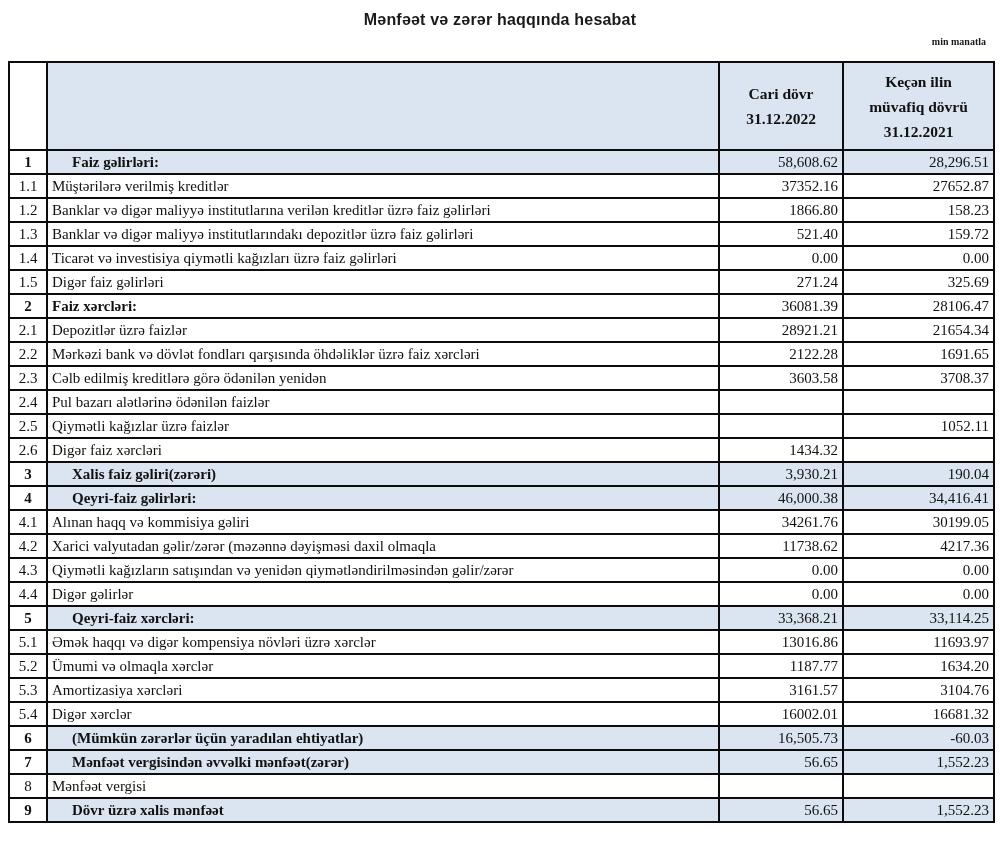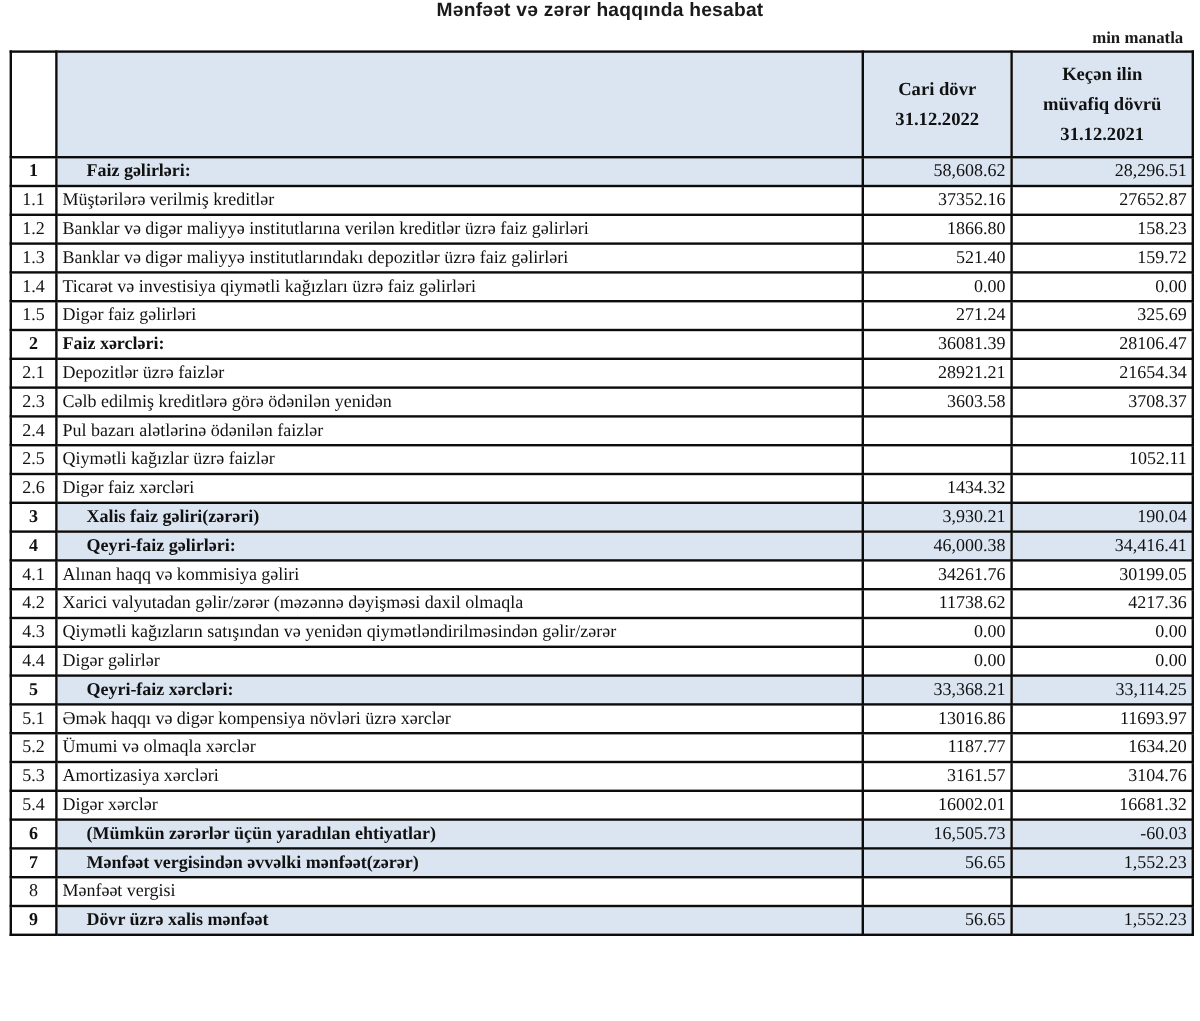--- a/index.html
+++ b/index.html
@@ -7,35 +7,36 @@
   .page {
     position: relative;
     width: 1000px;
     height: 851px;
     background: #ffffff;
     font-family: "Liberation Serif", serif;
     color: #111111;
     overflow: hidden;
   }
   .doc-title {
+    padding-top: 11px;
     text-align: center;
     font-family: "Liberation Sans", sans-serif;
     font-weight: bold;
     font-size: 16px;
     color: #1a1a1a;
     letter-spacing: 0.2px;
   }
   .unit-note {
     margin-top: 7px;
-    margin-bottom: 1px;
+    margin-bottom: 14px;
     padding-right: 14px;
     text-align: right;
     font-family: "Liberation Serif", serif;
     font-weight: bold;
-    font-size: 14px;
+    font-size: 10px;
     color: #1a1a1a;
   }
   table.pnl {
     border-collapse: collapse;
     table-layout: fixed;
     margin-left: 8px;
     width: 985px;
   }
   table.pnl col.c-num  { width: 38px; }
   table.pnl col.c-lbl  { width: 672px; }
@@ -140,20 +141,26 @@
           <td class="val">36081.39</td>
           <td class="val">28106.47</td>
         </tr>
         <tr>
           <td class="num">2.1</td>
           <td class="lbl">Depozitlər üzrə faizlər</td>
           <td class="val">28921.21</td>
           <td class="val">21654.34</td>
         </tr>
         <tr>
+          <td class="num">2.2</td>
+          <td class="lbl">Mərkəzi bank və dövlət fondları qarşısında öhdəliklər üzrə faiz xərcləri</td>
+          <td class="val">2122.28</td>
+          <td class="val">1691.65</td>
+        </tr>
+        <tr>
           <td class="num">2.3</td>
           <td class="lbl">Cəlb edilmiş kreditlərə görə ödənilən yenidən</td>
           <td class="val">3603.58</td>
           <td class="val">3708.37</td>
         </tr>
         <tr>
           <td class="num">2.4</td>
           <td class="lbl">Pul bazarı alətlərinə ödənilən faizlər</td>
           <td class="val"></td>
           <td class="val"></td>

